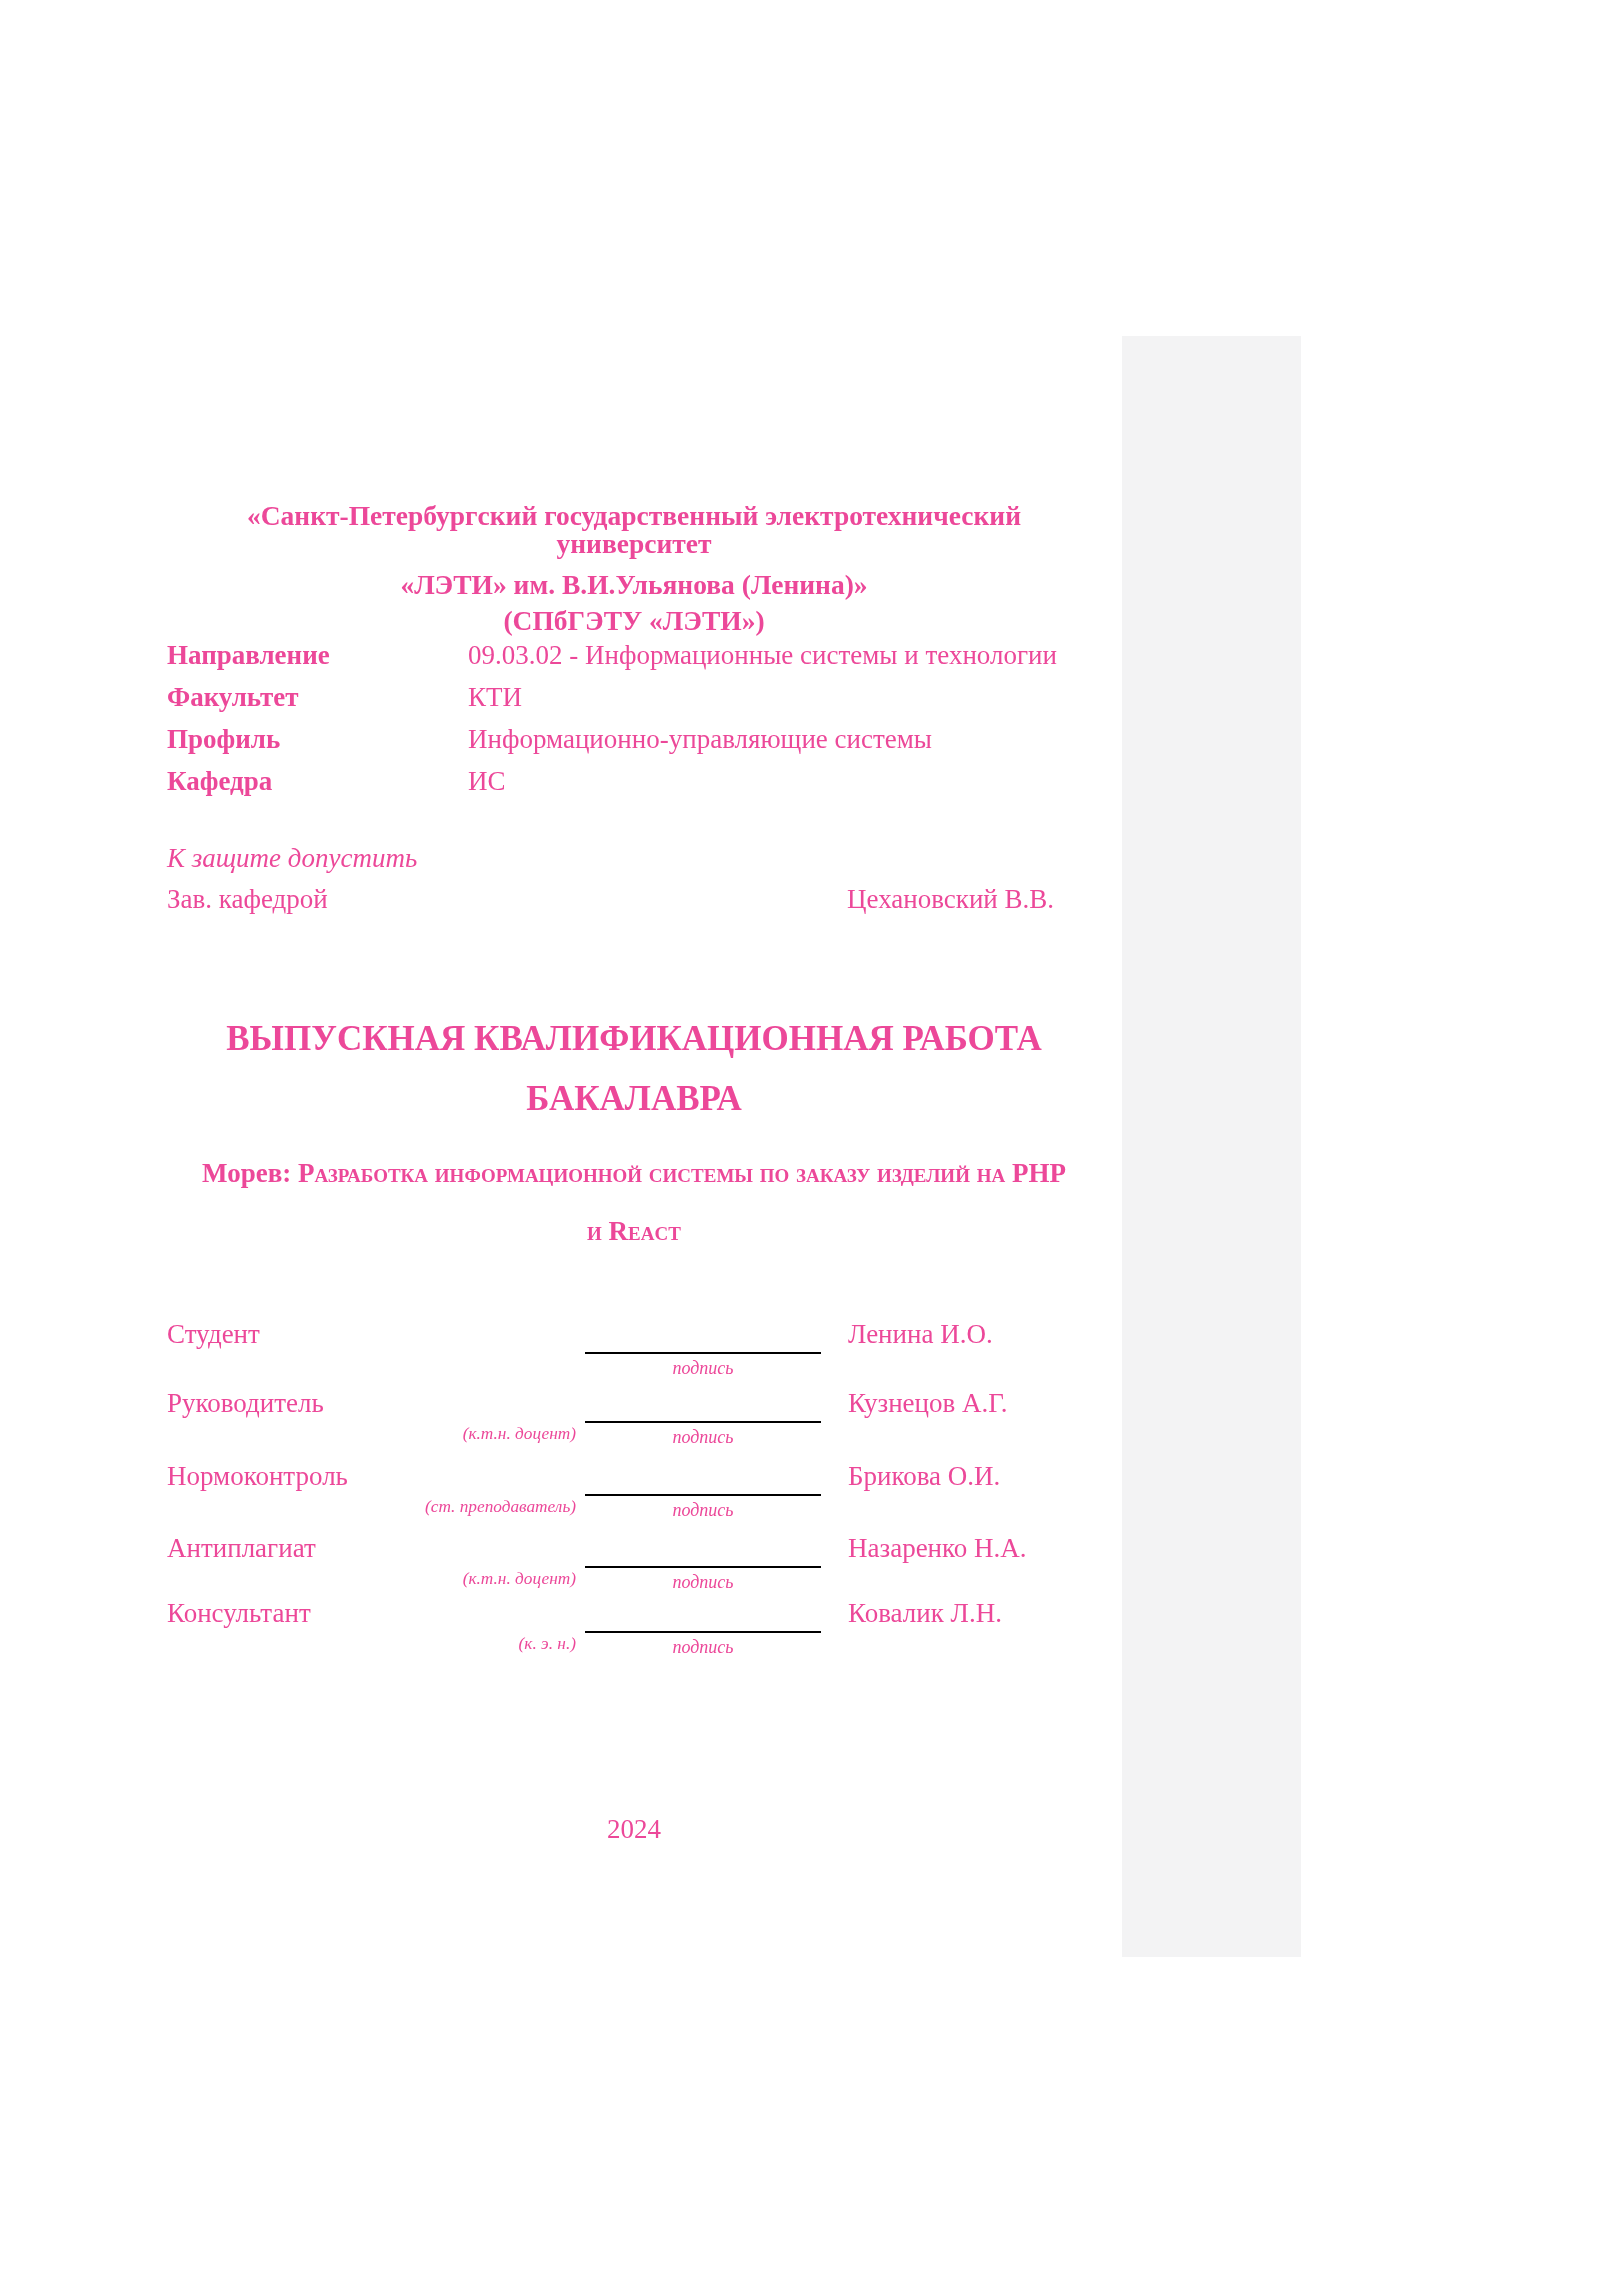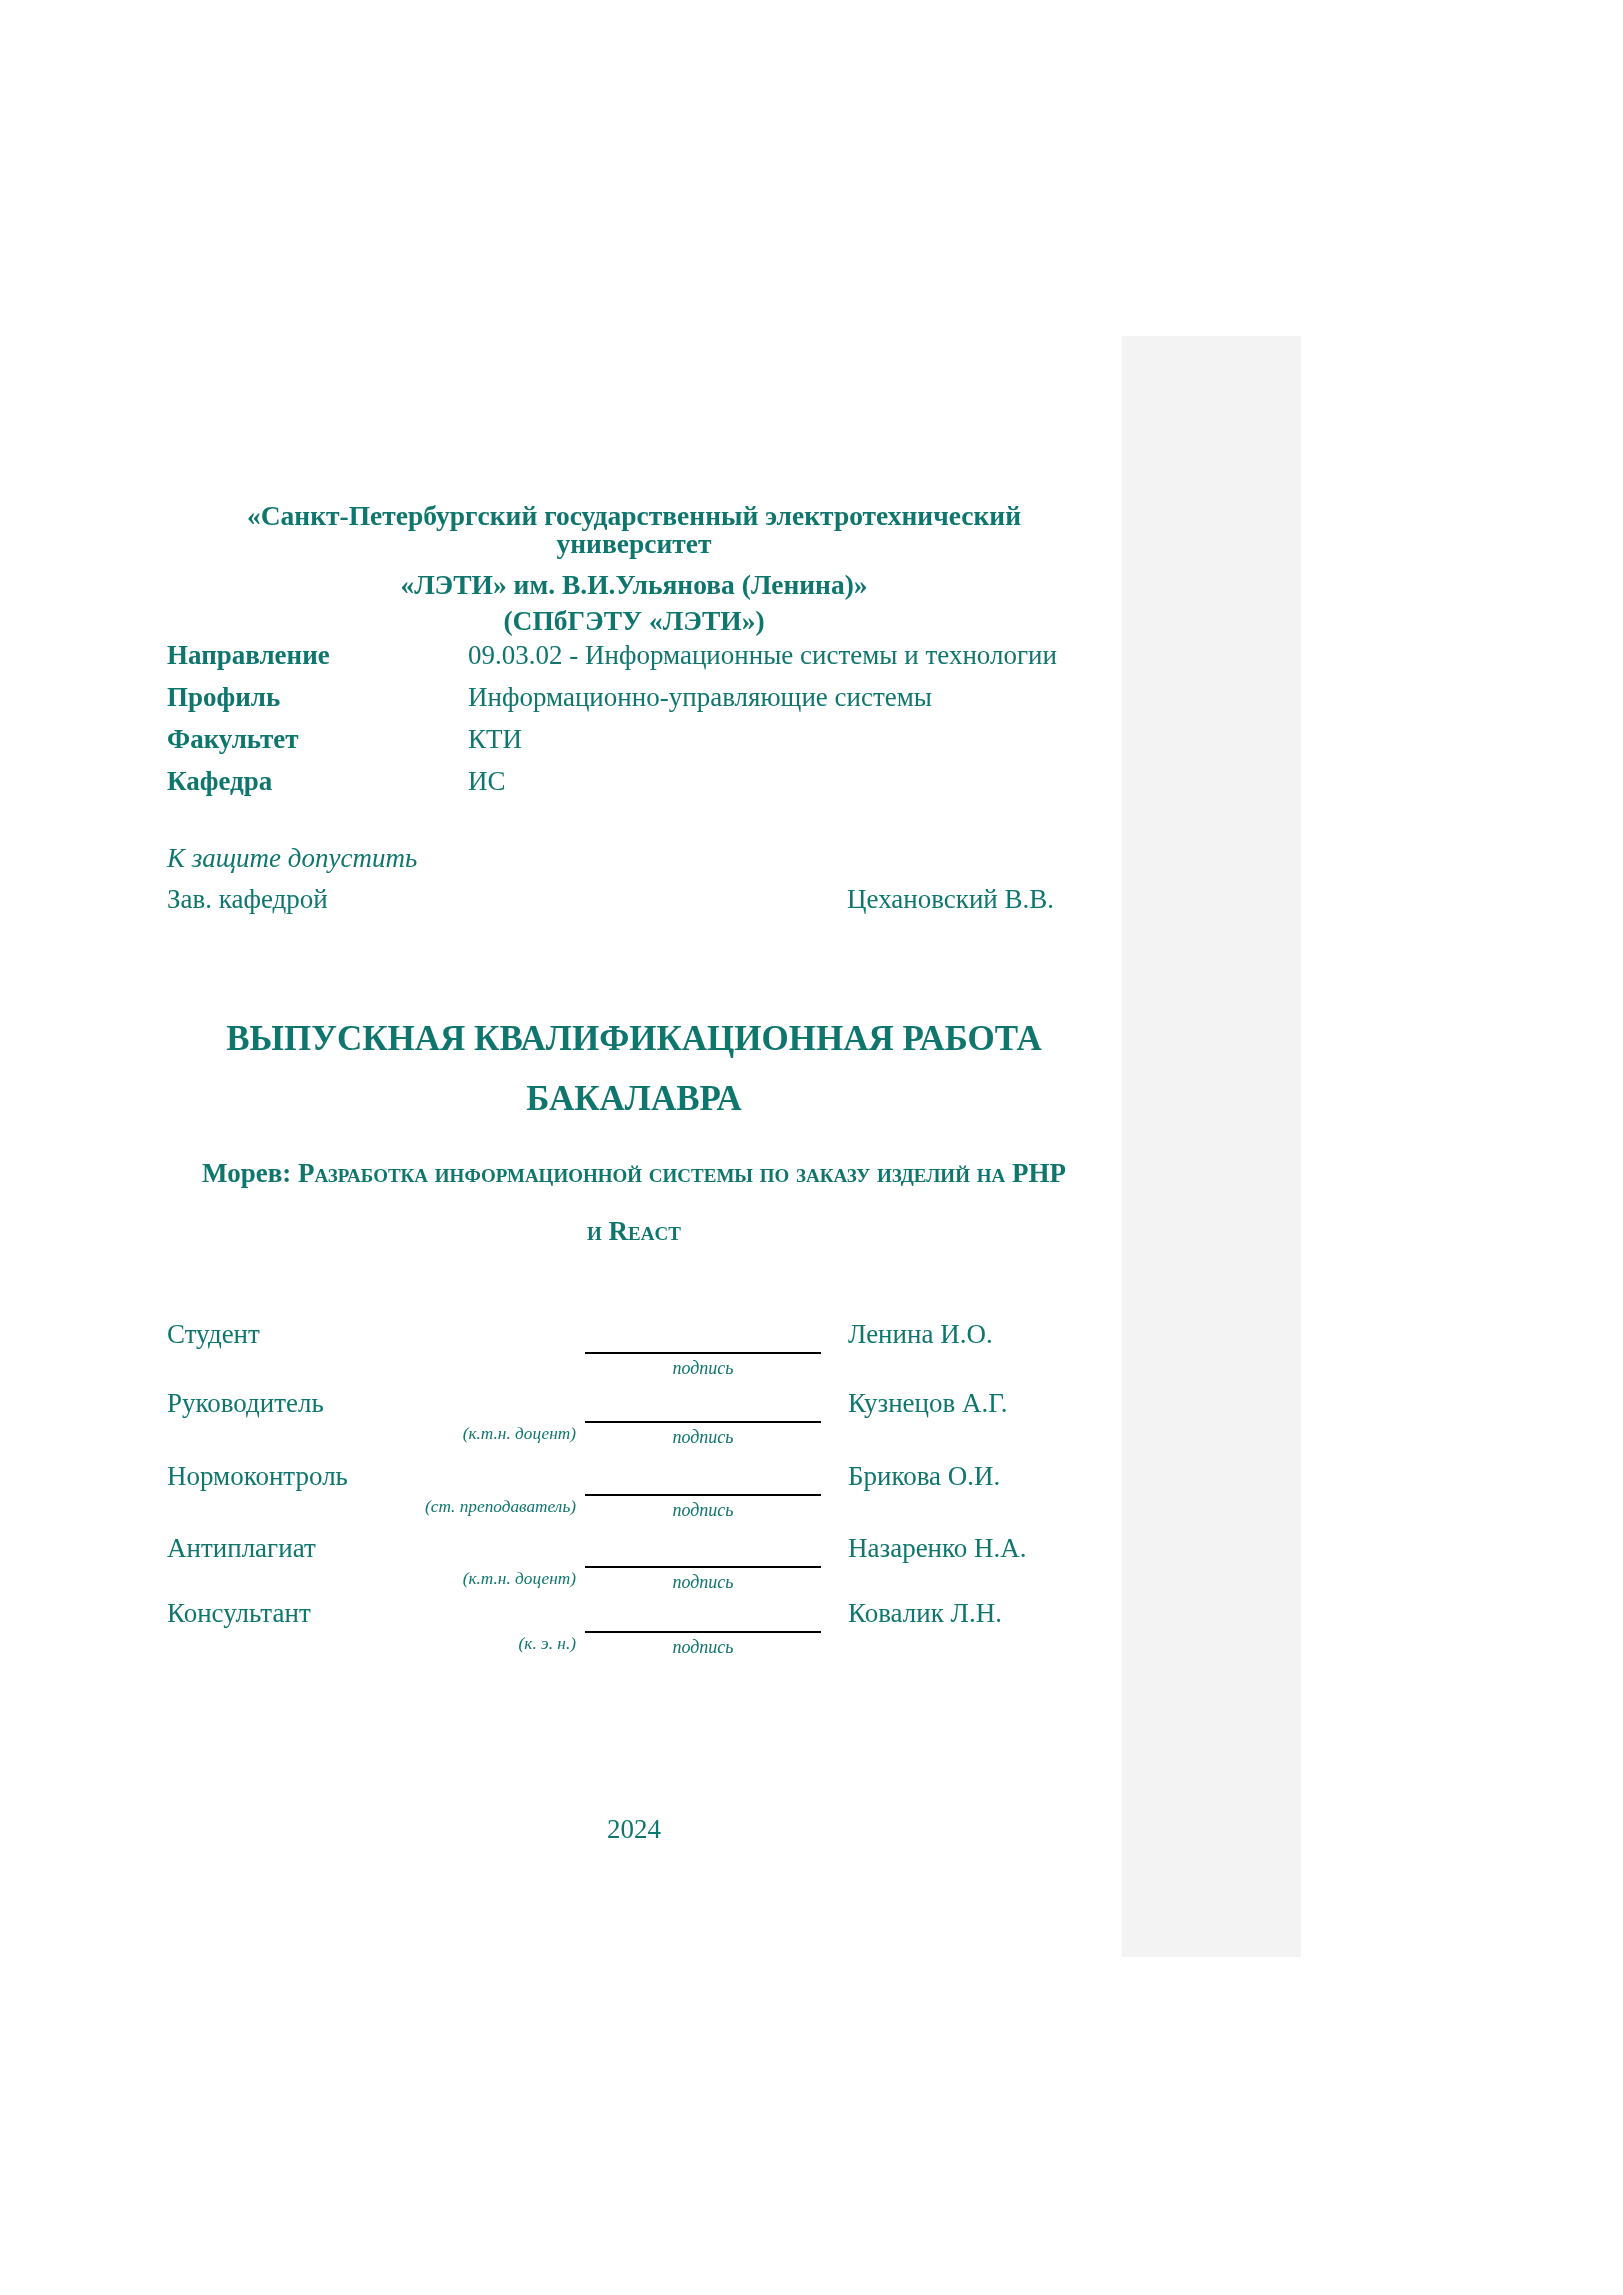--- a/index.html
+++ b/index.html
@@ -6,21 +6,21 @@
     margin: 0;
     padding: 0;
     background: #ffffff;
   }
   .canvas {
     position: relative;
     width: 1301px;
     height: 2295px;
     background: #ffffff;
     font-family: "Liberation Serif", "DejaVu Serif", serif;
-    color: #0f766e;
+    color: #ec4899;
     overflow: hidden;
   }
   .side-panel {
     position: absolute;
     left: 1122px;
     top: 336px;
     width: 502px;
     height: 1621px;
     background: #f3f3f4;
   }
@@ -100,24 +100,24 @@
     <div class="u-line1">«Санкт-Петербургский государственный электротехнический университет</div>
     <div class="u-line2">«ЛЭТИ» им. В.И.Ульянова (Ленина)»</div>
     <div class="u-line3">(СПбГЭТУ «ЛЭТИ»)</div>
   </div>
 
   <div class="content-block fields">
     <div class="field-row">
       <span class="field-label">Направление</span><span class="field-value">09.03.02 - Информационные системы и технологии</span>
     </div>
     <div class="field-row">
-      <span class="field-label">Профиль</span><span class="field-value">Информационно-управляющие системы</span>
+      <span class="field-label">Факультет</span><span class="field-value">КТИ</span>
     </div>
     <div class="field-row">
-      <span class="field-label">Факультет</span><span class="field-value">КТИ</span>
+      <span class="field-label">Профиль</span><span class="field-value">Информационно-управляющие системы</span>
     </div>
     <div class="field-row">
       <span class="field-label">Кафедра</span><span class="field-value">ИС</span>
     </div>
   </div>
 
   <div class="content-block admission-note">К защите допустить</div>
 
   <div class="content-block main-title">
     <div class="t-line1">ВЫПУСКНАЯ КВАЛИФИКАЦИОННАЯ РАБОТА</div>

